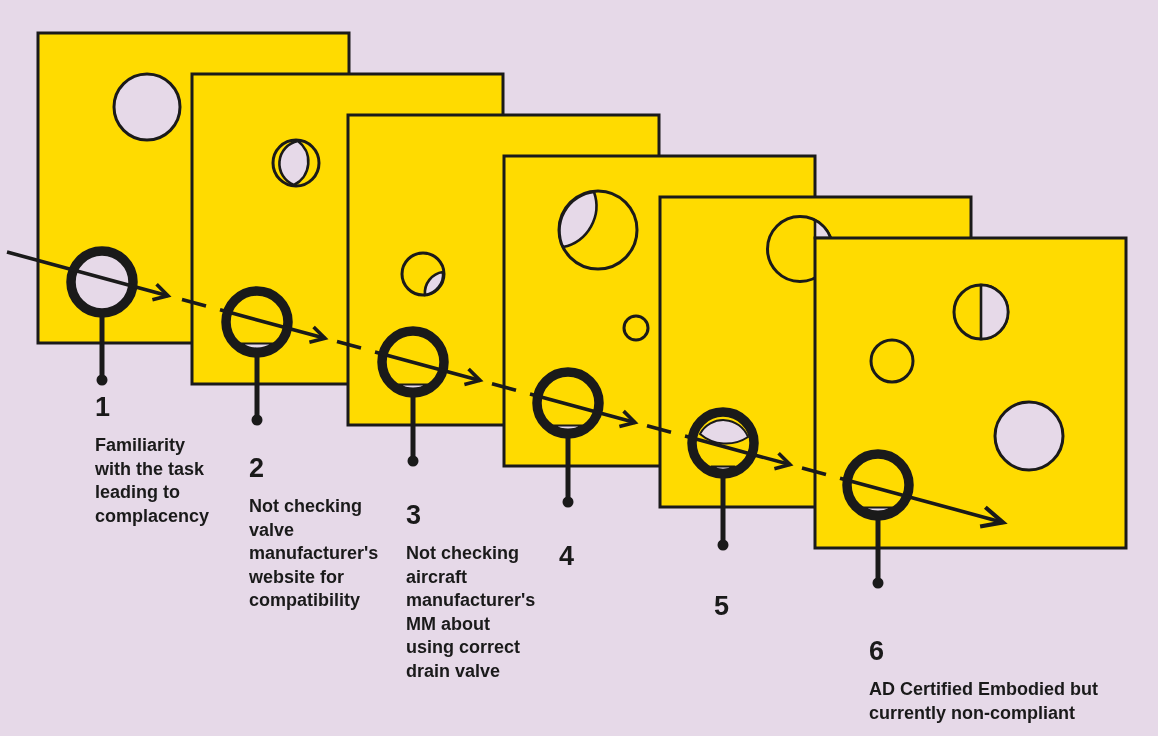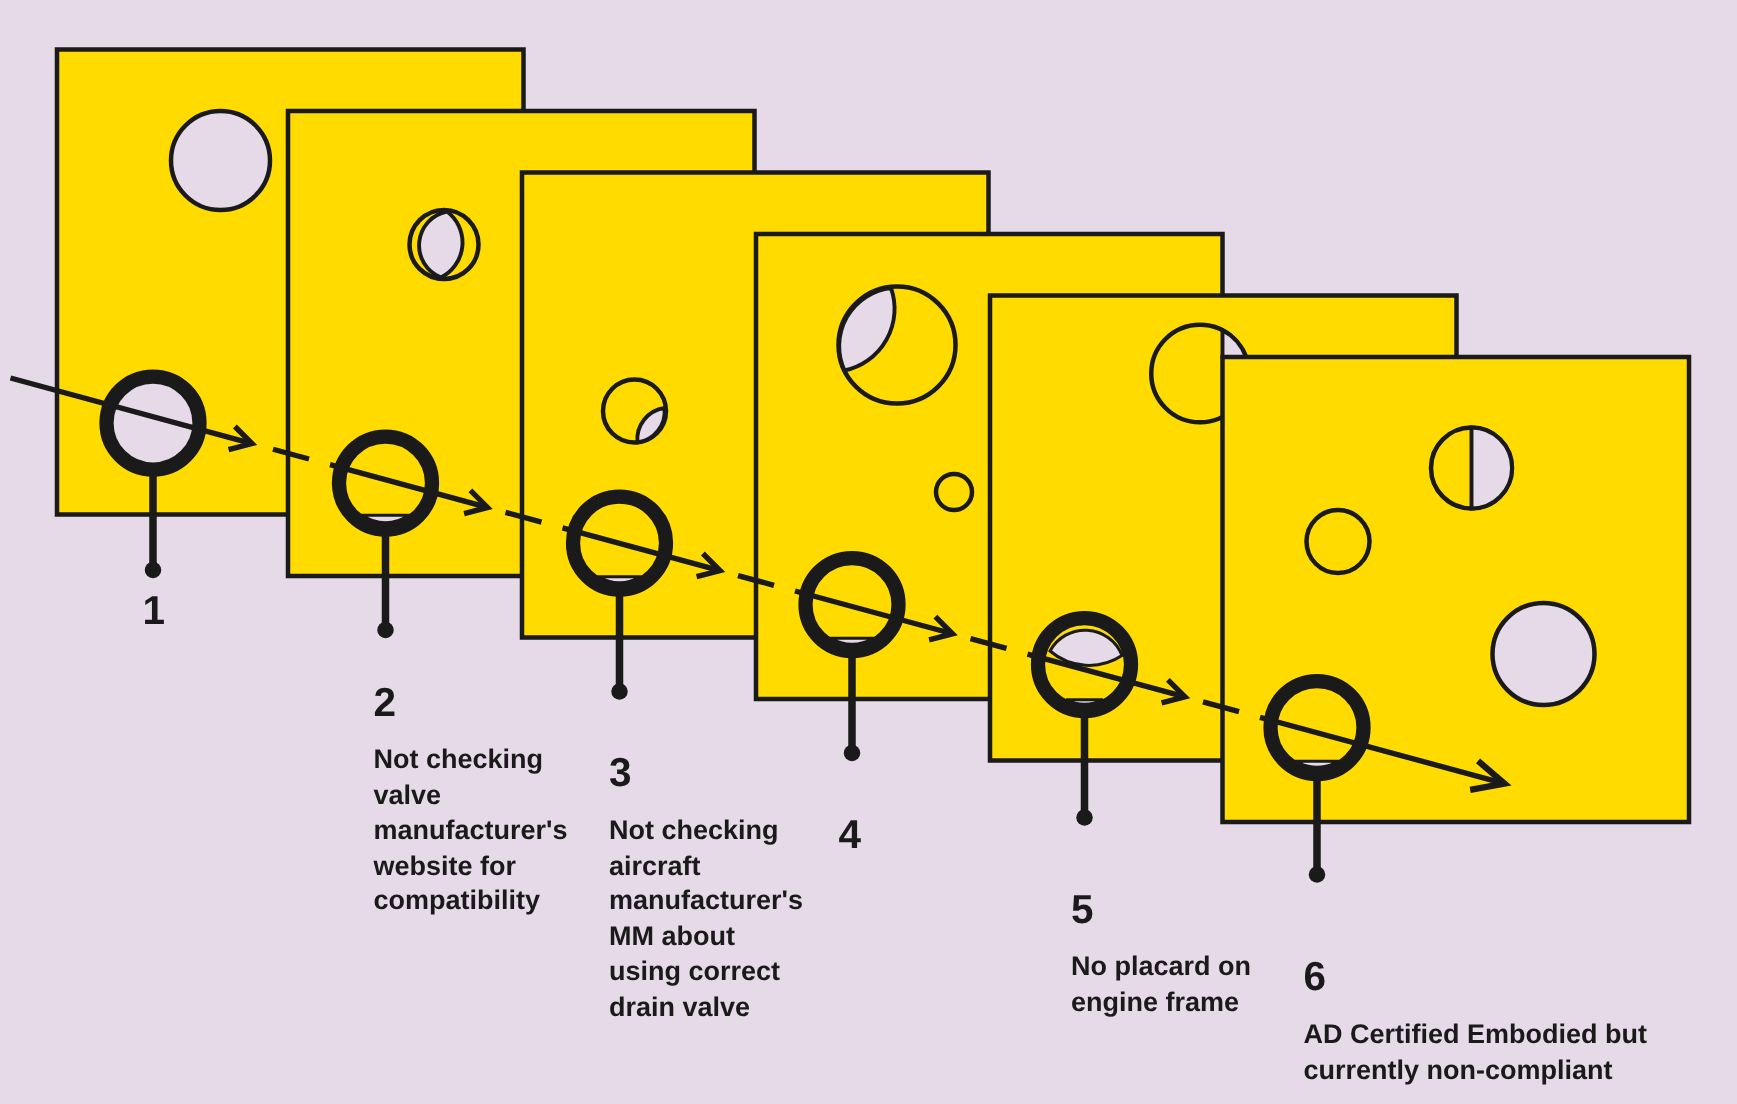--- a/index.html
+++ b/index.html
@@ -137,20 +137,24 @@
       <line class="arrow-line" x1="530" y1="394.0" x2="635" y2="422.5" marker-end="url(#ah)"></line>
       <line class="arrow-dash" x1="647" y1="425.8" x2="671" y2="432.3"></line>
       <line class="arrow-line" x1="685" y1="436.1" x2="790" y2="464.6" marker-end="url(#ah)"></line>
       <line class="arrow-dash" x1="802" y1="467.9" x2="826" y2="474.4"></line>
       <line class="arrow-line" x1="840" y1="478.2" x2="1003" y2="522.4" marker-end="url(#ahbig)"></line>
     </g>
   </svg>
 
   <div class="diagram-label" style="left:95px;top:394px;width:150px;">
     <span class="label-number">1</span>
+    <div class="label-text">Familiarity
+with the task
+leading to
+complacency</div>
   </div>
 
   <div class="diagram-label" style="left:249px;top:455px;width:170px;">
     <span class="label-number">2</span>
     <div class="label-text">Not checking
 valve
 manufacturer's
 website for
 compatibility</div>
   </div>
@@ -164,22 +168,20 @@
 using correct
 drain valve</div>
   </div>
 
   <div class="diagram-label" style="left:559px;top:543px;width:160px;">
     <span class="label-number">4</span>
   </div>
 
   <div class="diagram-label" style="left:714px;top:593px;width:190px;">
     <span class="label-number">5</span>
-    <div class="label-text">No placard on
-engine frame</div>
   </div>
 
   <div class="diagram-label" style="left:869px;top:638px;width:300px;">
     <span class="label-number">6</span>
     <div class="label-text">AD Certified Embodied but
 currently non-compliant</div>
   </div>
 
 </div>
 

